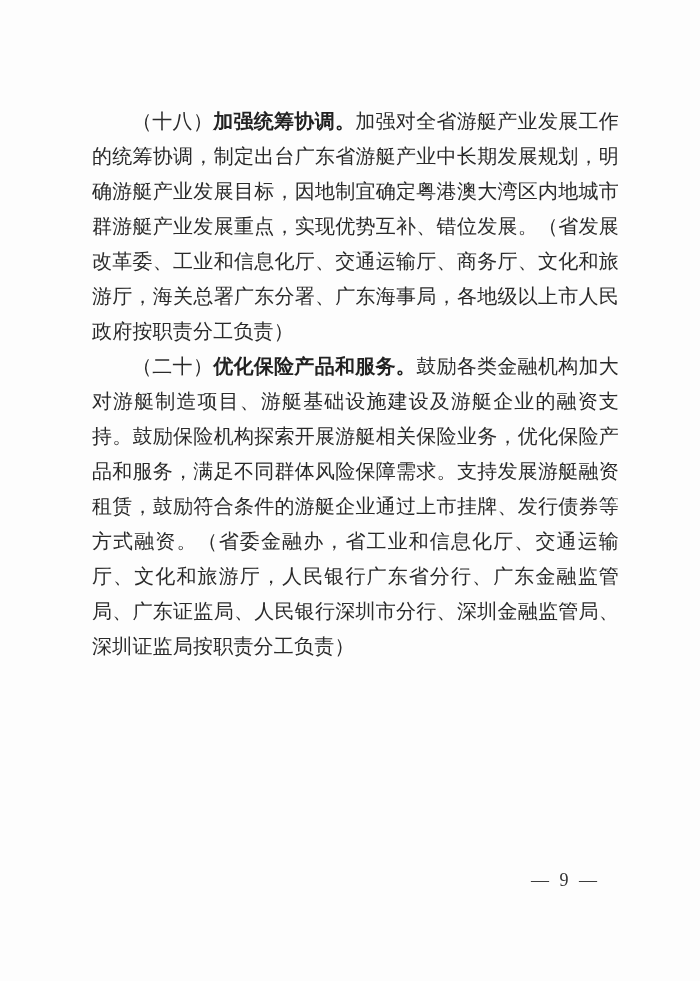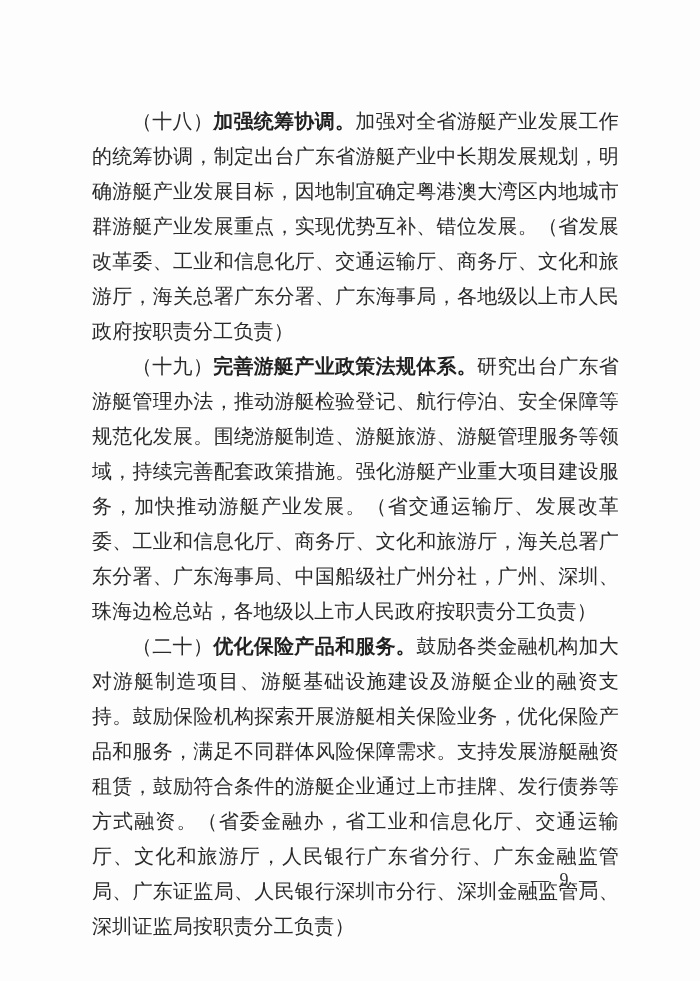--- a/index.html
+++ b/index.html
@@ -52,19 +52,18 @@
     color: #333333;
     white-space: nowrap;
   }
 </style>
 </head>
 <body>
 
 <div class="page">
   <main class="doc-body">
     <p class="para"><span class="num">（十八）</span><span class="head">加强统筹协调。</span><span class="body-text">加强对全省游艇产业发展工作的统筹协调，制定出台广东省游艇产业中长期发展规划，明确游艇产业发展目标，因地制宜确定粤港澳大湾区内地城市群游艇产业发展重点，实现优势互补、错位发展。（省发展改革委、工业和信息化厅、交通运输厅、商务厅、文化和旅游厅，海关总署广东分署、广东海事局，各地级以上市人民政府按职责分工负责）</span></p>
-    <p class="para"><span class="num">（十九）</span><span class="head">完善游艇产业政策法规体系。</span><span class="body-text">研究出台广东省游艇管理办法，推动游艇检验登记、航行停泊、安全保障等规范化发展。围绕游艇制造、游艇旅游、游艇管理服务等领域，持续完善配套政策措施。强化游艇产业重大项目建设服务，加快推动游艇产业发展。（省交通运输厅、发展改革委、工业和信息化厅、商务厅、文化和旅游厅，海关总署广东分署、广东海事局、中国船级社广州分社，广州、深圳、珠海边检总站，各地级以上市人民政府按职责分工负责）</span></p>
     <p class="para"><span class="num">（二十）</span><span class="head">优化保险产品和服务。</span><span class="body-text">鼓励各类金融机构加大对游艇制造项目、游艇基础设施建设及游艇企业的融资支持。鼓励保险机构探索开展游艇相关保险业务，优化保险产品和服务，满足不同群体风险保障需求。支持发展游艇融资租赁，鼓励符合条件的游艇企业通过上市挂牌、发行债券等方式融资。（省委金融办，省工业和信息化厅、交通运输厅、文化和旅游厅，人民银行广东省分行、广东金融监管局、广东证监局、人民银行深圳市分行、深圳金融监管局、深圳证监局按职责分工负责）</span></p>
   </main>
   <footer class="page-footer">
     <span class="page-num">— 9 —</span>
   </footer>
 </div>
 
 </body></html>

